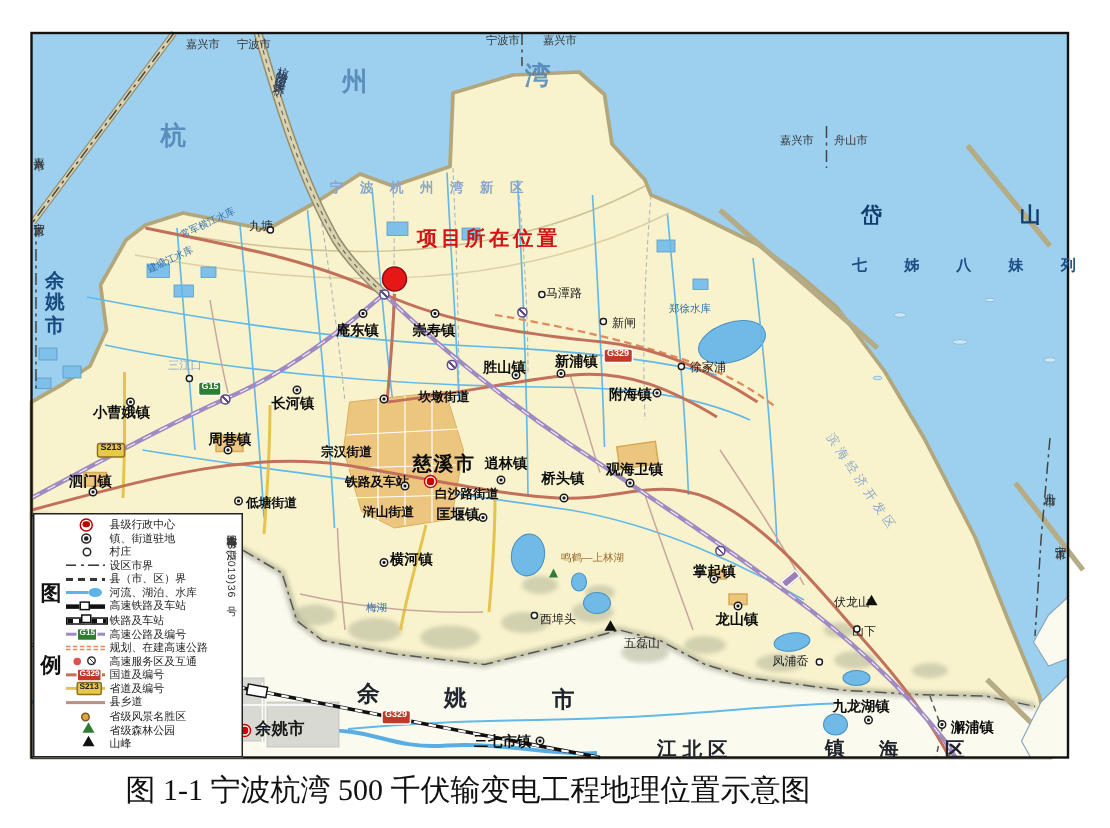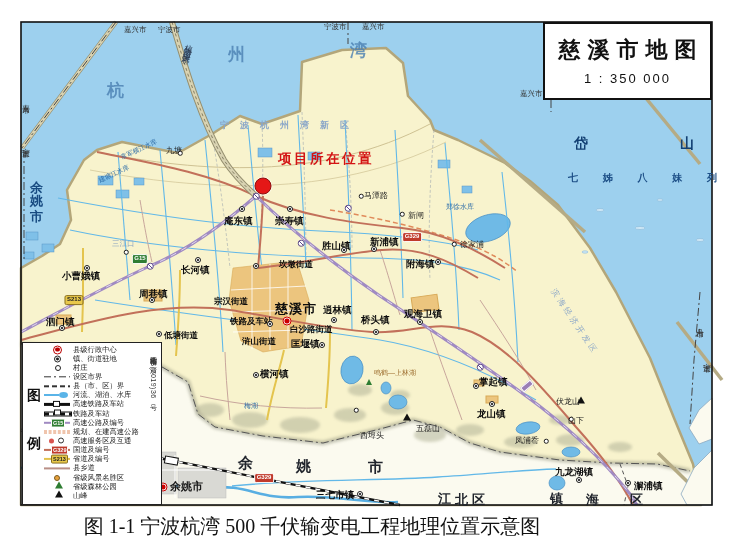--- a/index.html
+++ b/index.html
@@ -339,26 +339,26 @@
       <span class="mlabel town" style="left: 291px; top: 339px;">匡堰镇</span>
       <span class="mlabel town" style="left: 323px; top: 305px;">逍林镇</span>
       <span class="mlabel town" style="left: 361px; top: 315px;">桥头镇</span>
       <span class="mlabel town" style="left: 404px; top: 309px;">观海卫镇</span>
       <span class="mlabel town" style="left: 260px; top: 369px;">横河镇</span>
       <span class="mlabel town" style="left: 181px; top: 265px;">长河镇</span>
       <span class="mlabel town" style="left: 139px; top: 289px;">周巷镇</span>
       <span class="mlabel town" style="left: 62px; top: 271px;">小曹娥镇</span>
       <span class="mlabel town" style="left: 46px; top: 317px;">泗门镇</span>
       <span class="mlabel town-sm" style="left: 164px; top: 331px;">低塘街道</span>
-      <span class="mlabel town" style="left: 479px; top: 377px;">掌起镇</span>
+      <span class="mlabel town" style="left: 462px; top: 377px;">掌起镇</span>
       <span class="mlabel town" style="left: 477px; top: 409px;">龙山镇</span>
       <span class="mlabel vil" style="left: 556px; top: 398px;">伏龙山</span>
       <span class="mlabel vil" style="left: 568px; top: 417px;">山下</span>
       <span class="mlabel vil" style="left: 515px; top: 437px;">凤浦岙</span>
-      <span class="mlabel vil" style="left: 360px; top: 432px;">西埠头</span>
+      <span class="mlabel vil" style="left: 360px; top: 409px;">西埠头</span>
       <span class="mlabel vil" style="left: 416px; top: 425px;">五磊山</span>
       <span class="mlabel town" style="left: 316px; top: 490px; text-align: right;">三七市镇</span>
       <span class="mlabel town" style="left: 555px; top: 467px;">九龙湖镇</span>
       <span class="mlabel town" style="left: 634px; top: 481px;">澥浦镇</span>
       <span class="mlabel city-red" style="left: 170px; top: 481px;">余姚市</span>
       <span class="mlabel region-spread" style="left: 238px; top: 455px;">余</span>
       <span class="mlabel region-spread" style="left: 296px; top: 458px;">姚</span>
       <span class="mlabel region-spread" style="left: 368px; top: 459px;">市</span>
       <span class="mlabel region-spread2" style="left: 438px; top: 492px;">江</span>
       <span class="mlabel region-spread2" style="left: 455px; top: 493px;">北</span>
@@ -415,24 +415,20 @@
     </div>
 
   <div class="ovl">
 
   <span class="rbadge g" style="left: 140px; top: 259px;">G15</span>
       <span class="rbadge gn" style="left: 412px; top: 237px;">G329</span>
       <span class="rbadge gn" style="left: 264px; top: 478px;">G329</span>
       <span class="rbadge s" style="left: 74px; top: 300px;">S213</span>
     </div>
 
-  <div class="titlebox">
-    <div class="mtitle">慈溪市地图</div>
-    <div class="mscale">1 : 350 000</div>
-  </div>
 
   <div class="legend">
     <div class="lg-side">
       <span>图</span>
       <span>例</span>
     </div>
     <div class="lrows">
 
     <div class="lrow admin">
           <span class="licon">

